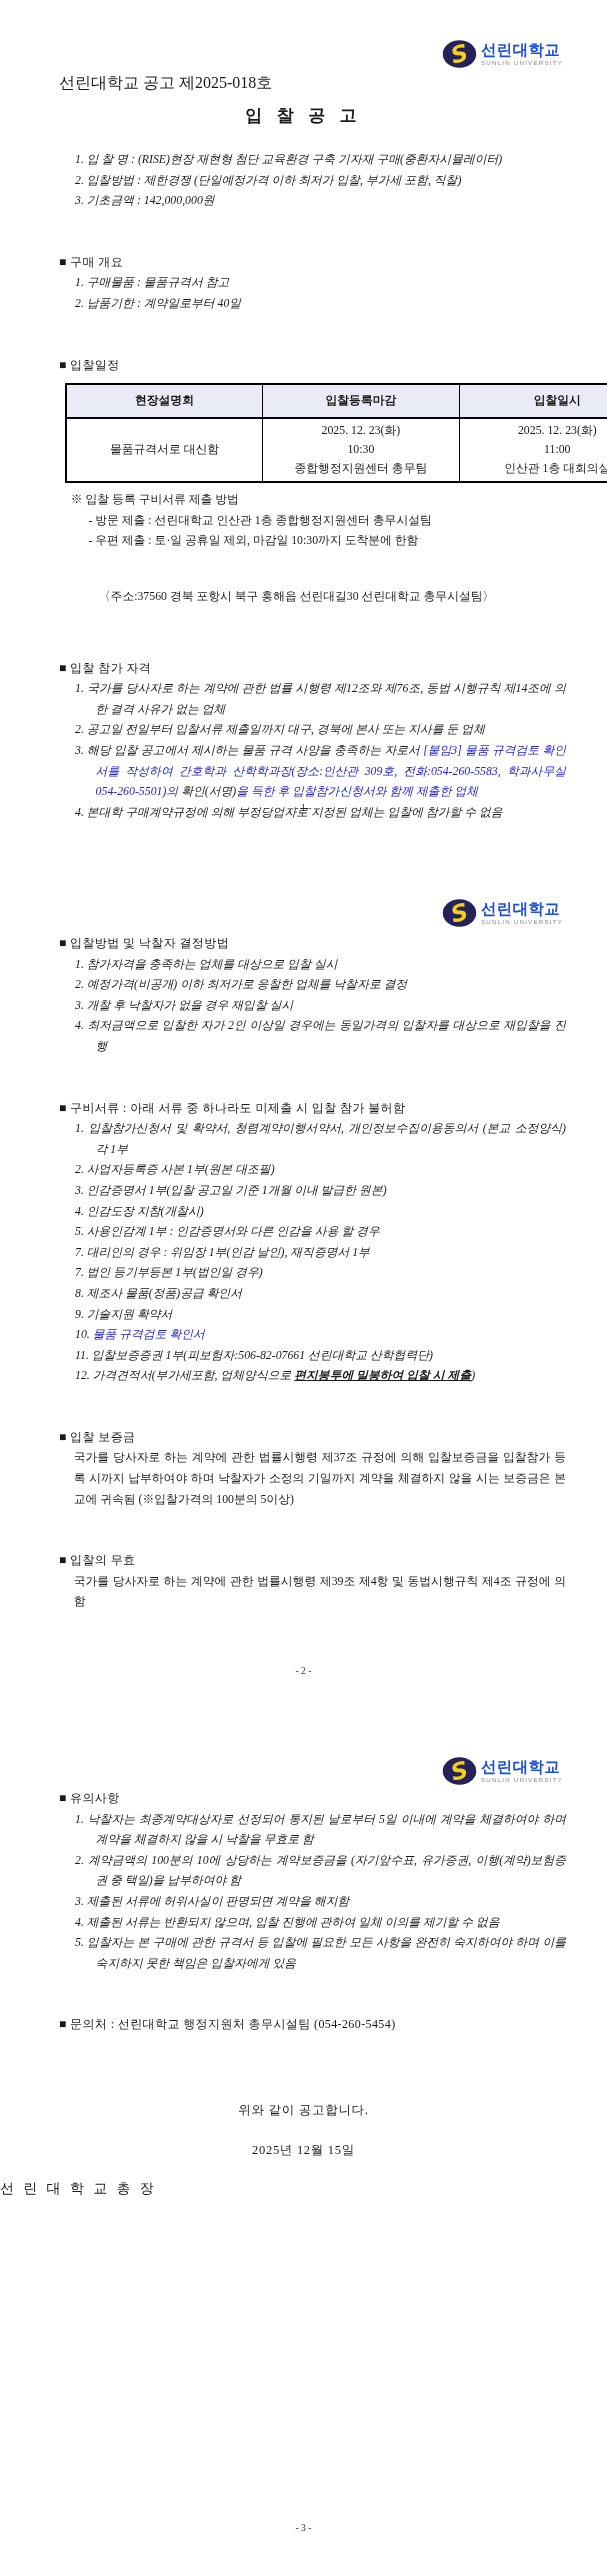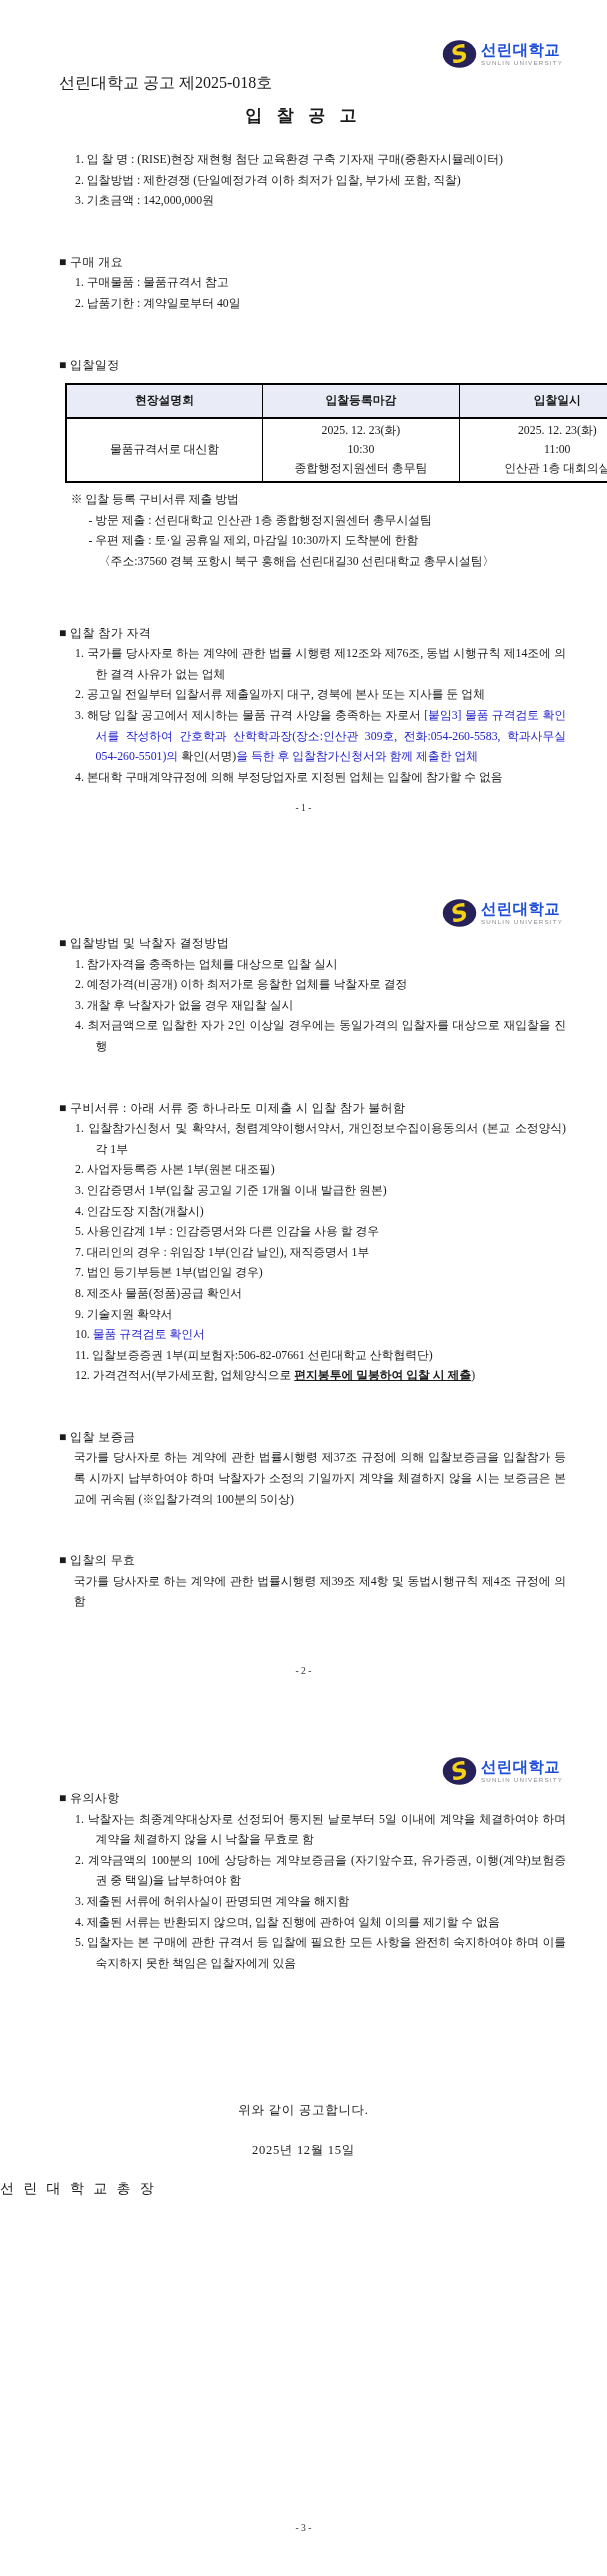--- a/index.html
+++ b/index.html
@@ -25,39 +25,39 @@
                font-size:17px; font-weight:bold; letter-spacing:5.1px; }
 
   .content { position:absolute; left:59px; right:41px; font-size:11.8px; line-height:20.6px; }
   #page1 .content { top:149px; }
   #page2 .content { top:74px; }
   #page3 .content { top:71px; }
 
   .sec { margin-bottom:0; }
   .sec-title { font-size:12px; letter-spacing:0.4px; }
   .items { margin-left:16px; }
-  .item { padding-left:20.6px; text-indent:-20.6px; text-align:justify; }
+  .item { padding-left:20.6px; text-indent:-20.6px; text-align:justify;font-style:italic; }
   .sec-body { margin-left:14.7px; text-align:justify; }
 
   .gap-s { height:5.9px; } .gap-m { height:41px; } .gap-l { height:51px; }
 
   .blue { color:#2323cc; }
   .bold-underline { font-weight:bold; text-decoration:underline; }
 
   
   .bid-table { border-collapse:collapse; margin:7.4px 0 0 5.9px; width:592px;
                border:2.2px solid #000; table-layout:fixed; }
   .bid-table th, .bid-table td { border:0.7px solid #000; text-align:center; font-size:11.8px; }
   .bid-table th { background:#e9ecf7; font-weight:bold; height:34px; border-bottom:2.2px double #000; }
   .bid-table td { height:60px; padding:2.9px 1.5px; font-weight:normal; }
   .cell-line { line-height:19px; }
 
   .note-block { margin-left:11.8px; }
   .note-sub { margin-left:17.6px; }
-  .note-addr { margin-left:28px; }
+  .note-addr { margin-left:28px;margin-top:35px; }
 
   .page-no { position:absolute; left:0; width:100%; text-align:center; font-size:9.6px; color:#333; }
   #page1 .page-no { top:802px; }
   #page2 .page-no { top:806px; }
   #page3 .page-no { top:805px; }
   .closing-line1 { position:absolute; top:385px; width:100%; text-align:center; font-size:12.5px; letter-spacing:0.7px; }
   .closing-line2 { position:absolute; top:425px; width:100%; text-align:center; font-size:12.5px; letter-spacing:0.7px; }
   .closing-line3 { position:absolute; top:463px; width:100%; text-align:left; font-size:14px; letter-spacing:2.9px; }
 </style>
 </head>
@@ -232,20 +232,23 @@
         <div class="item">1. 낙찰자는 최종계약대상자로 선정되어 통지된 날로부터 5일 이내에 계약을 체결하여야 하며 계약을 체결하지 않을 시 낙찰을 무효로 함</div>
         <div class="item">2. 계약금액의 100분의 10에 상당하는 계약보증금을 (자기앞수표, 유가증권, 이행(계약)보험증권 중 택일)을 납부하여야 함</div>
         <div class="item">3. 제출된 서류에 허위사실이 판명되면 계약을 해지함</div>
         <div class="item">4. 제출된 서류는 반환되지 않으며, 입찰 진행에 관하여 일체 이의를 제기할 수 없음</div>
         <div class="item">5. 입찰자는 본 구매에 관한 규격서 등 입찰에 필요한 모든 사항을 완전히 숙지하여야 하며 이를 숙지하지 못한 책임은 입찰자에게 있음</div>
       </div>
     </div>
 
     <div class="gap-m"></div>
 
+    <div class="sec">
+      <div class="sec-title">■ 문의처 : 선린대학교 행정지원처 총무시설팀 (054-260-5454)</div>
+    </div>
   </div>
 
   <div class="closing-line1">위와 같이 공고합니다.</div>
   <div class="closing-line2">2025년  12월  15일</div>
   <div class="closing-line3">선 린 대 학 교 총 장</div>
 
   <div class="page-no">- 3 -</div>
 </div>
 
 

